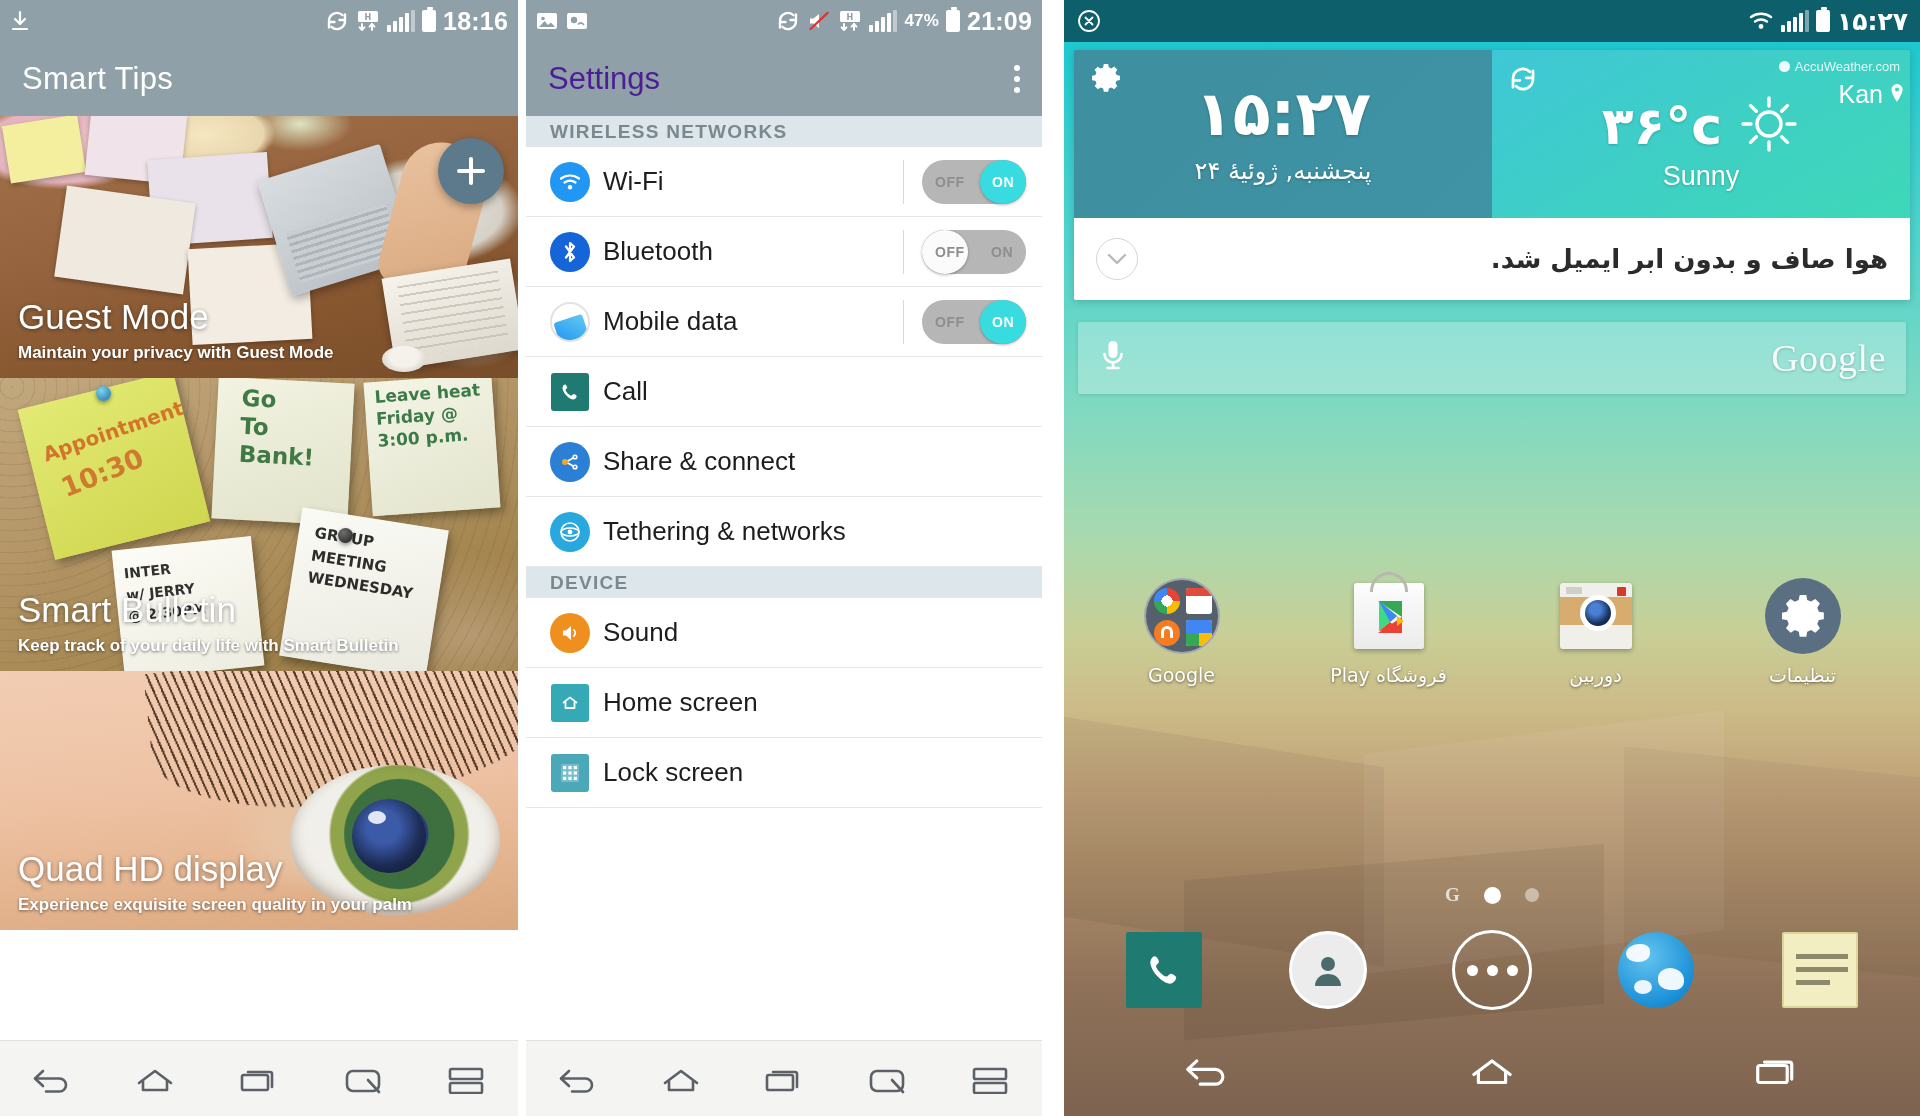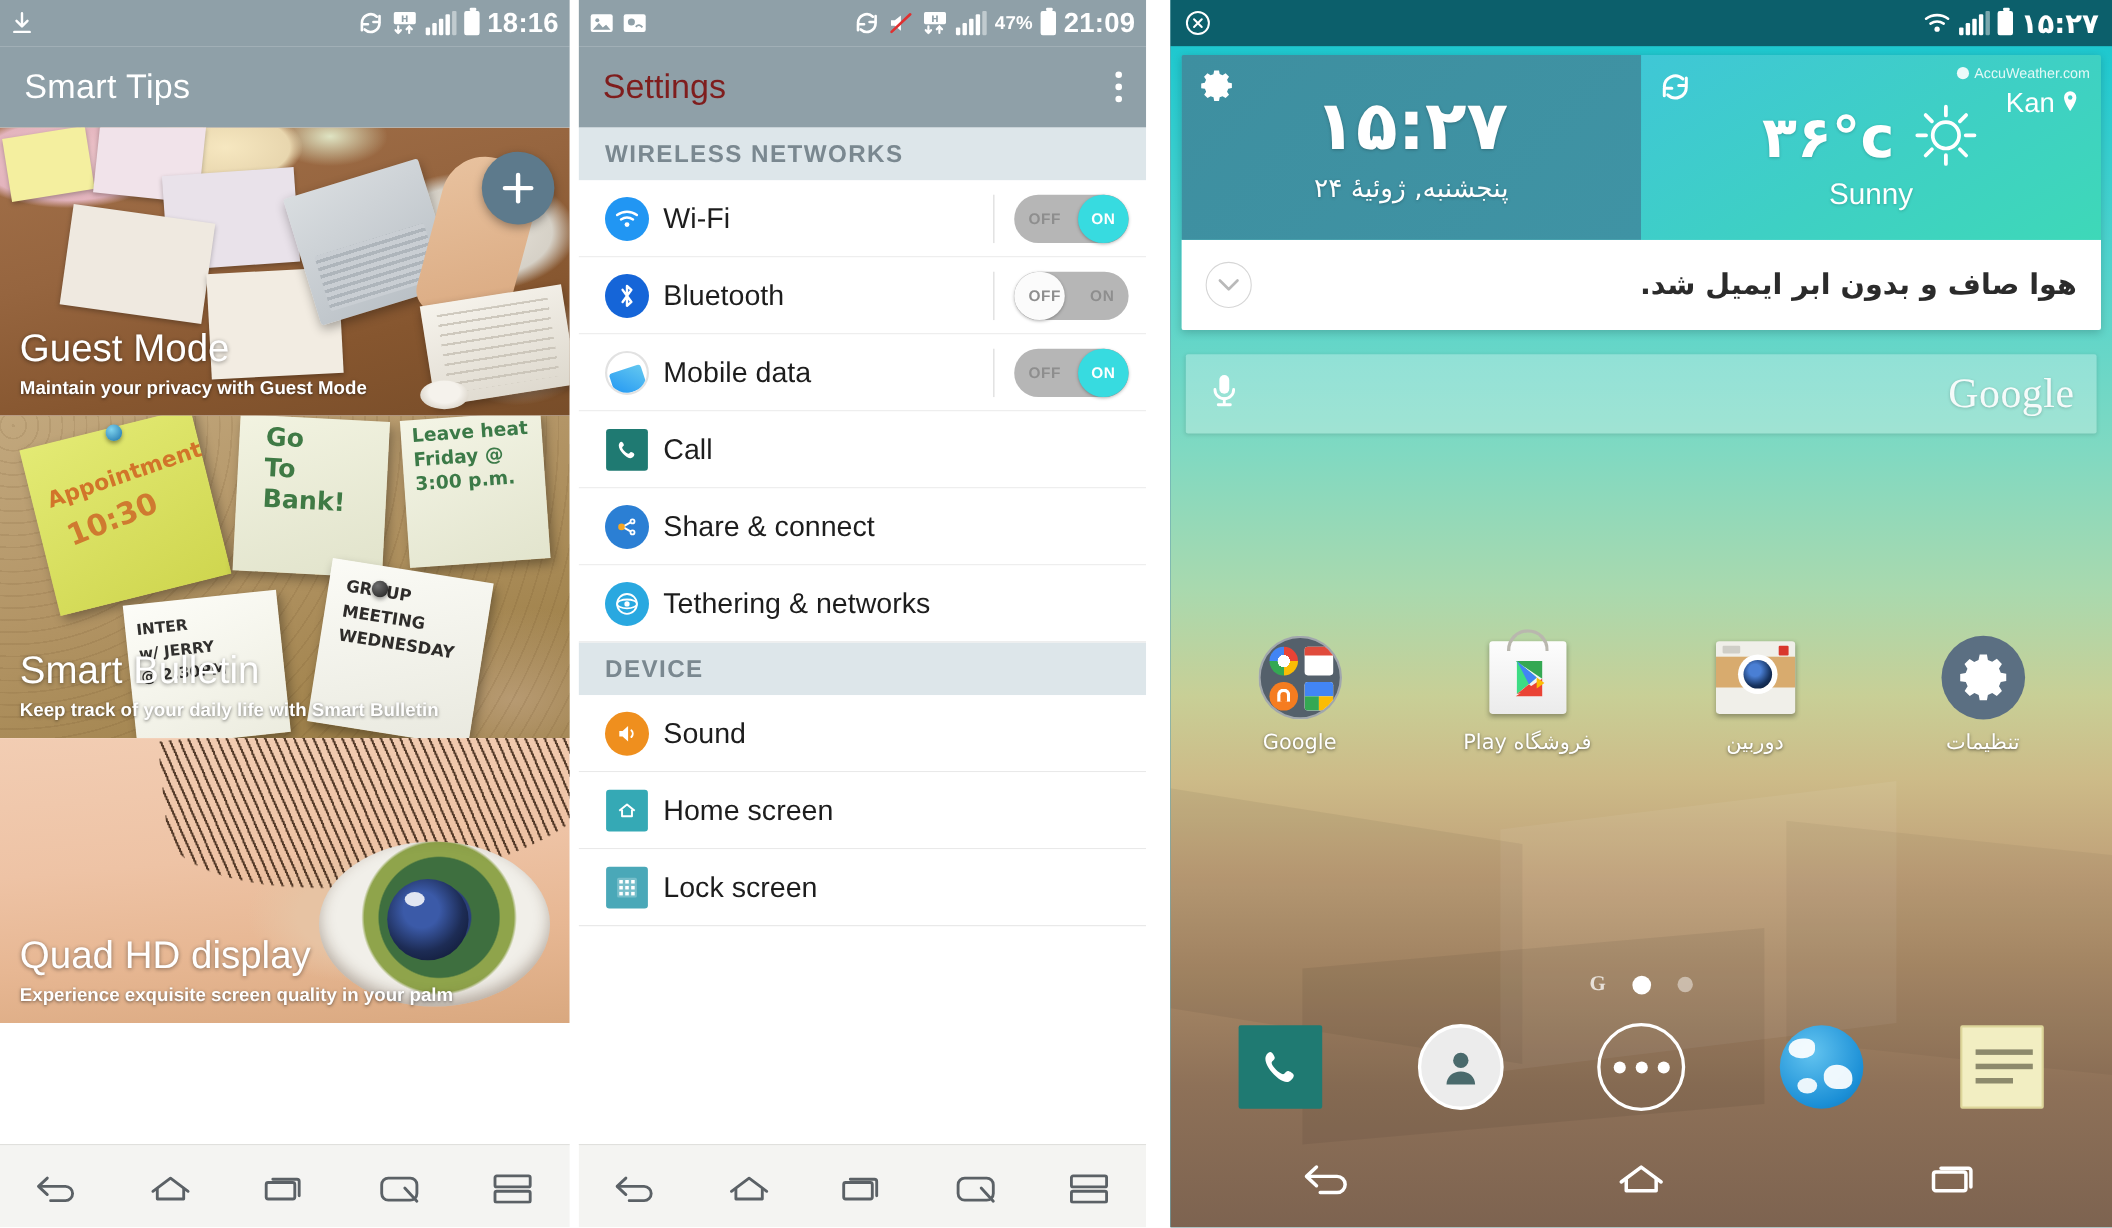--- a/index.html
+++ b/index.html
@@ -131,26 +131,26 @@
     background:rgba(255,255,255,.85); }
 
   
   .navbar { position:absolute; left:0; bottom:0; width:100%; height:76px;
             display:flex; align-items:center; justify-content:space-around; }
   .nav-light { background:#f4f4f2; border-top:1px solid #e0e0dd; }
   .navitem { width:72px; height:46px; display:flex; align-items:center; justify-content:center; }
 
   
   .p2-appbar { height:74px; background:#8fa0a8; display:flex; align-items:center; padding:0 22px; }
-  .p2-title { color:#7f1d1d; font-size:31px; font-weight:400; }
+  .p2-title { color:#4c1d95; font-size:31px; font-weight:400; }
   .p2-dots { margin-left:auto; display:flex; flex-direction:column; gap:5px; }
   .p2-dots i { width:6px; height:6px; background:#fff; border-radius:50%; display:block; }
 
-  .sec-head { background:#dde6ea; height:48px; display:flex; align-items:center; padding-left:24px;
-              color:#7a8890; font-size:22px; font-weight:bold; letter-spacing:1.3px; }
+  .sec-head { background:#dde6ea; height:31px; display:flex; align-items:center; padding-left:24px;
+              color:#7a8890; font-size:19px; font-weight:bold; letter-spacing:1.3px; }
   .row { height:70px; display:flex; align-items:center; padding:0 0 0 24px; background:#fff;
          border-bottom:1px solid #e7e7e7; position:relative; }
   .row-ic { width:40px; height:40px; flex:none; display:flex; align-items:center; justify-content:center; }
   .row-lb { font-size:26px; color:#1d1d1d; margin-left:13px; font-weight:400; }
   .row-sw { margin-left:auto; display:flex; align-items:center; height:100%; padding-right:16px; }
   .sw-div { width:1px; height:44px; background:#d8d8d8; margin-right:18px; }
   .toggle { width:104px; height:44px; border-radius:22px; position:relative;
             background:#b6b6b6; display:flex; align-items:center; }
   .toggle .lbl { position:absolute; font-size:14px; font-weight:bold; letter-spacing:.5px; }
   .toggle .off { left:13px; color:#8e8e8e; }
@@ -182,21 +182,21 @@
                  position:relative; display:flex; flex-direction:column; align-items:center; justify-content:center; }
   .wid-gear { position:absolute; left:16px; top:12px; }
   .wid-sync { position:absolute; left:16px; top:14px; }
   .clk-time { color:#fff; font-size:62px; font-weight:bold; line-height:1; letter-spacing:1px;
               font-family:"DejaVu Sans", sans-serif; text-shadow:0 1px 3px rgba(0,0,0,.25); }
   .clk-date { color:#fff; font-size:24px; margin-top:12px; direction:rtl;
               font-family:"DejaVu Sans", sans-serif; text-shadow:0 1px 3px rgba(0,0,0,.25); }
   .acc { position:absolute; right:10px; top:9px; display:flex; align-items:center; gap:5px;
          color:rgba(255,255,255,.85); font-size:13px; }
   .acc-dot { width:11px; height:11px; border-radius:50%; background:rgba(255,255,255,.9); }
-  .loc { position:absolute; right:20px; top:30px; display:flex; align-items:center; gap:6px;
+  .loc { position:absolute; right:5px; top:30px; display:flex; align-items:center; gap:6px;
          color:#fff; font-size:25px; }
   .wtemp { display:flex; align-items:center; gap:16px; margin-top:16px; }
   .wtemp .tv { color:#fff; font-size:52px; font-weight:bold; font-family:"DejaVu Sans", sans-serif;
                text-shadow:0 1px 3px rgba(0,0,0,.2); }
   .wdesc { color:#fff; font-size:27px; margin-top:2px; text-shadow:0 1px 3px rgba(0,0,0,.2); }
   .wid-bot { height:82px; background:#fff; display:flex; align-items:center; padding:0 22px; }
   .wid-fc { margin-left:auto; direction:rtl; font-size:26px; color:#2b2b2b;
             font-family:"DejaVu Sans", sans-serif; font-weight:bold; }
   .chev { width:42px; height:42px; border-radius:50%; border:1px solid #d6d6d6;
           display:flex; align-items:center; justify-content:center; }

